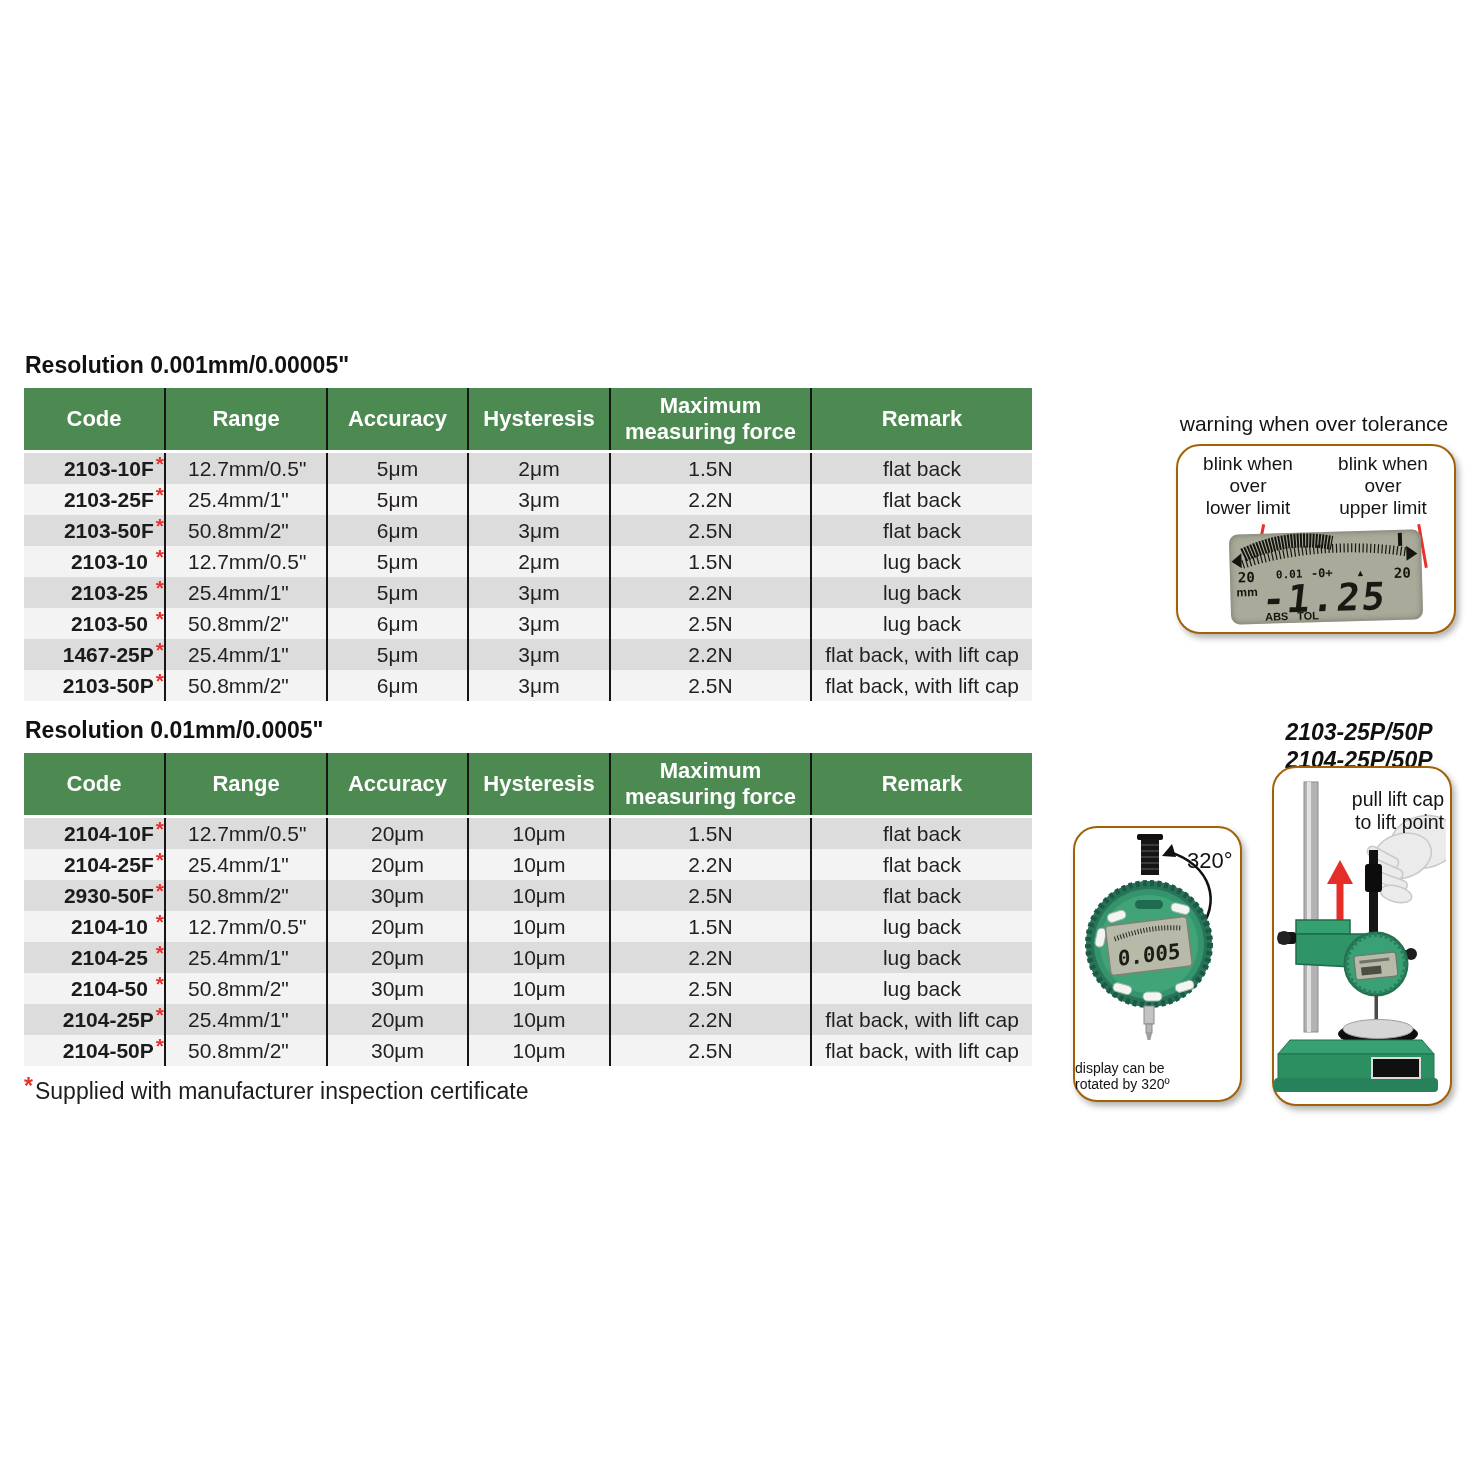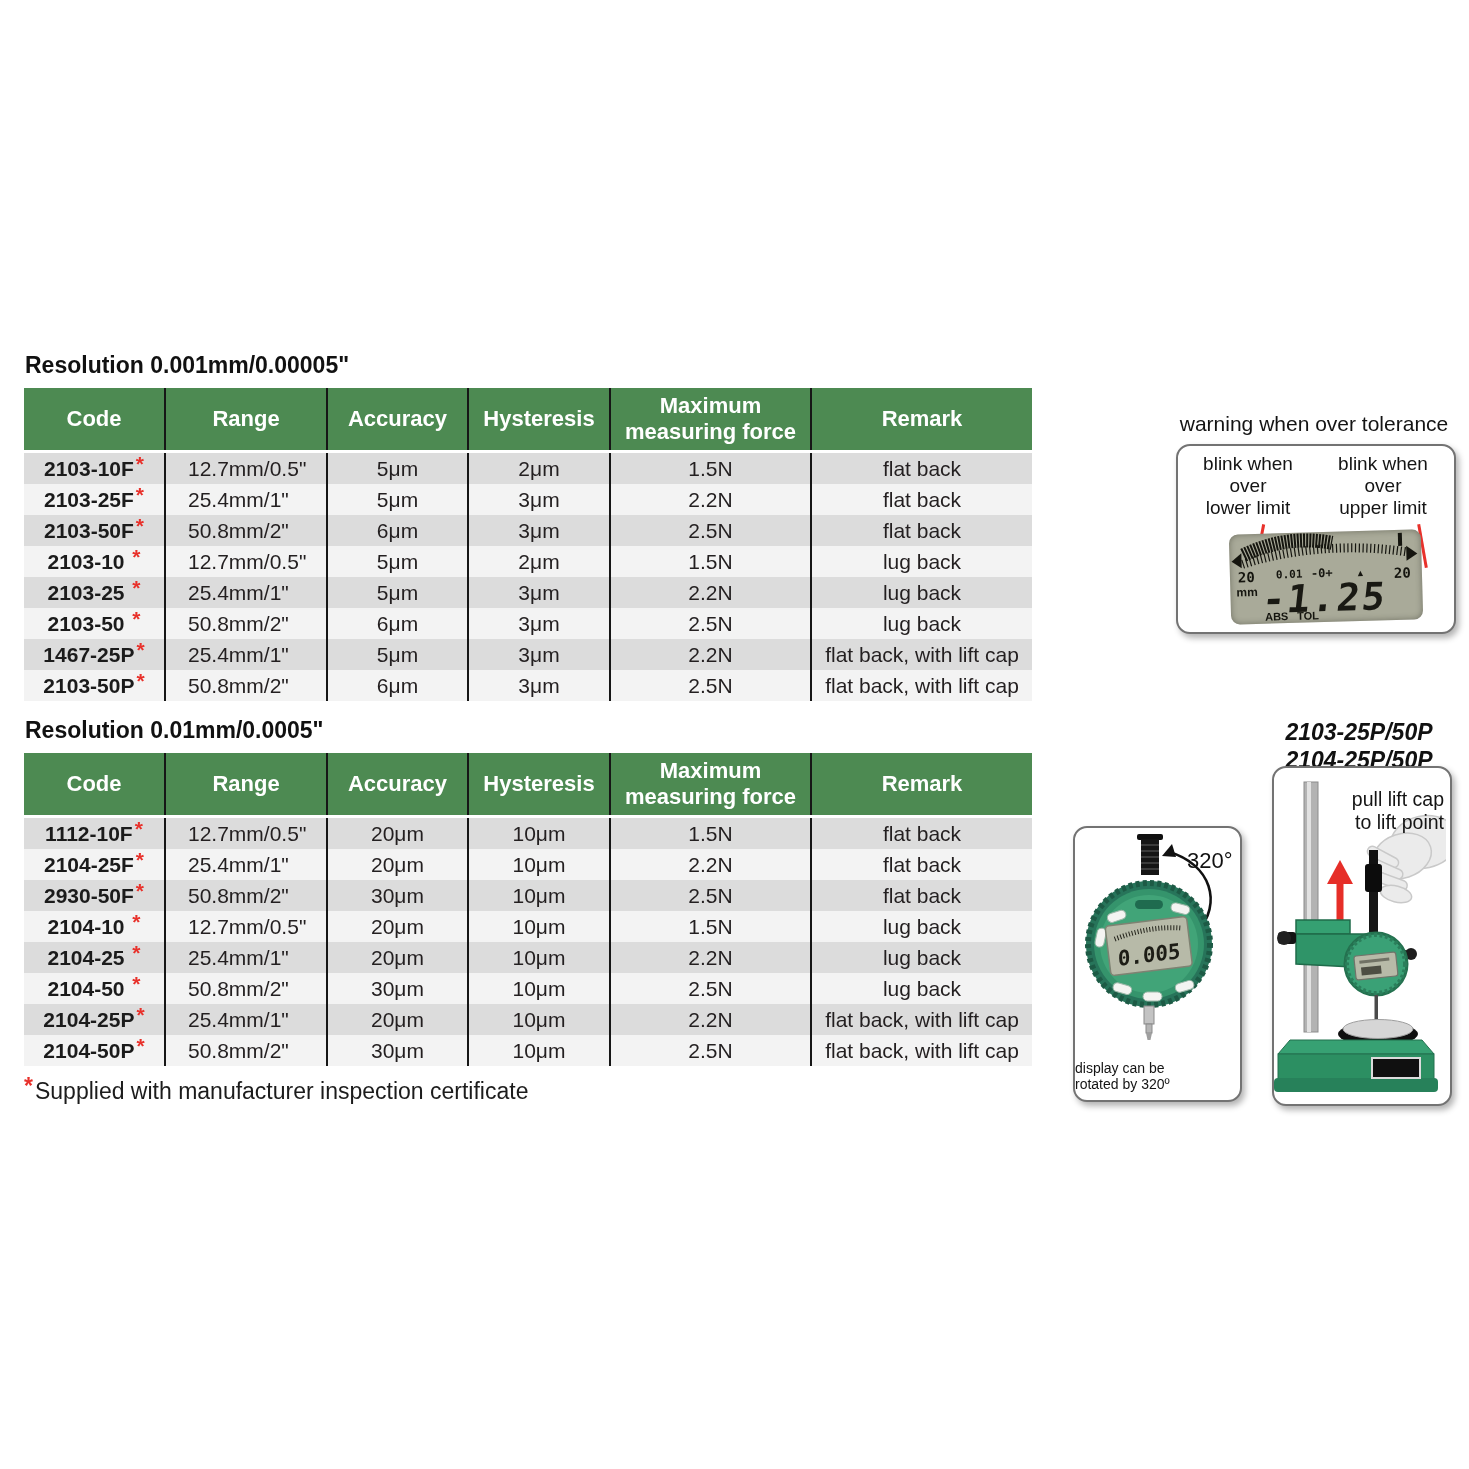--- a/index.html
+++ b/index.html
@@ -11,31 +11,31 @@
   .sec-title{font-size:23px;font-weight:bold;color:#111;margin:0 0 9px 1px;}
   .sec-title + table{margin-bottom:0;}
   .spec-table{width:1008px;border-collapse:collapse;table-layout:fixed;}
   .spec-table thead th{
     background:var(--header-green,#4d8a52);color:#fff;font-size:22px;font-weight:bold;
     height:62px;padding:0;border-bottom:3px solid #fff;}
   .spec-table td{height:31px;padding:0;font-size:21px;text-align:center;color:#231f20;}
   .spec-table td+td,.spec-table th+th{border-left:2px solid #161616;}
   .spec-table tbody tr:nth-of-type(odd) td{background:var(--row-odd,#dcdcdc);}
   .spec-table tbody tr:nth-of-type(even) td{background:var(--row-even,#f3f3f3);}
-  .spec-table td.c-code{text-align:center;padding-left:0;font-weight:bold;color:#1b1b1b;}
+  .spec-table td.c-code{text-align:right;padding-left:0;font-weight:bold;color:#1b1b1b;}
   .spec-table td.c-range{text-align:left;padding-left:22px;}
   .ast{color:var(--accent-red,#e8312b);font-weight:bold;font-size:21px;
        position:relative;top:-5px;margin-left:2px;}
   .t2{margin-top:16px;}
   .footnote{margin:12px 0 0 0;font-size:23px;color:#1c1c1c;}
   .footnote .ast-foot{color:var(--accent-red,#e8312b);font-weight:bold;
        position:relative;top:-5px;margin-right:2px;font-size:23px;}
 
   
-  .card{position:absolute;background:#fff;border:2px solid #737373;border-radius:14px;
+  .card{position:absolute;background:#fff;border:2px solid #a16207;border-radius:24px;
         box-shadow:3px 4px 6px rgba(0,0,0,0.30);}
 
   
   .warn-caption{position:absolute;left:1176px;top:412px;width:276px;text-align:center;
         font-size:21px;color:#141414;}
   .warn-card{left:1176px;top:444px;width:276px;height:186px;}
   .blink-label{position:absolute;top:7px;width:130px;text-align:center;font-size:19px;
         line-height:1.16;color:#141414;white-space:pre-line;}
   .blink-left{left:5px;} .blink-right{left:140px;}
   .ptr-line{position:absolute;width:3px;height:44px;background:var(--accent-red,#e8312b);}
@@ -182,21 +182,21 @@
             <th>Range</th>
             <th>Accuracy</th>
             <th>Hysteresis</th>
             <th>Maximum measuring force</th>
             <th>Remark</th>
           </tr>
       </thead>
       <tbody>
 
           <tr>
-            <td class="c-code"><span>1112-10F</span><span class="ast">*</span></td>
+            <td class="c-code"><span>2104-10F</span><span class="ast">*</span></td>
             <td class="c-range">12.7mm/0.5"</td>
             <td>20μm</td>
             <td>10μm</td>
             <td>1.5N</td>
             <td>flat back</td>
           </tr>
 
           <tr>
             <td class="c-code"><span>2104-25F</span><span class="ast">*</span></td>
             <td class="c-range">25.4mm/1"</td>

